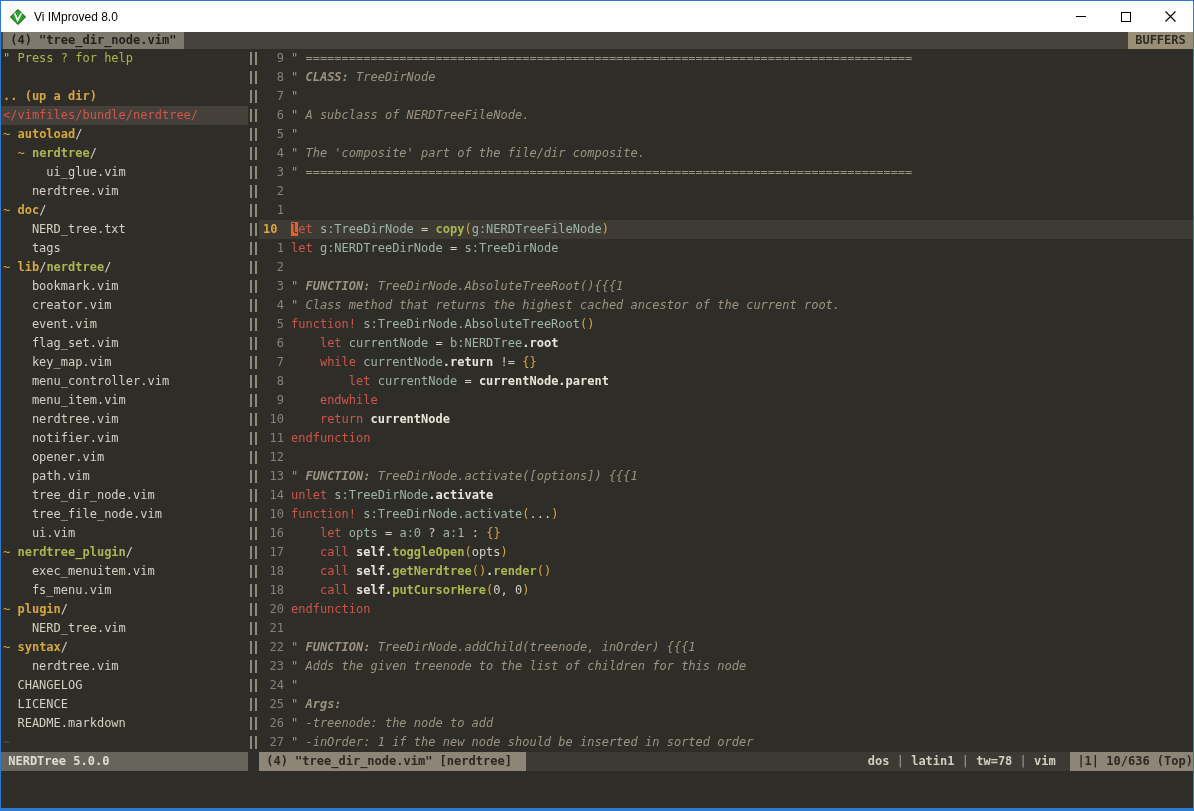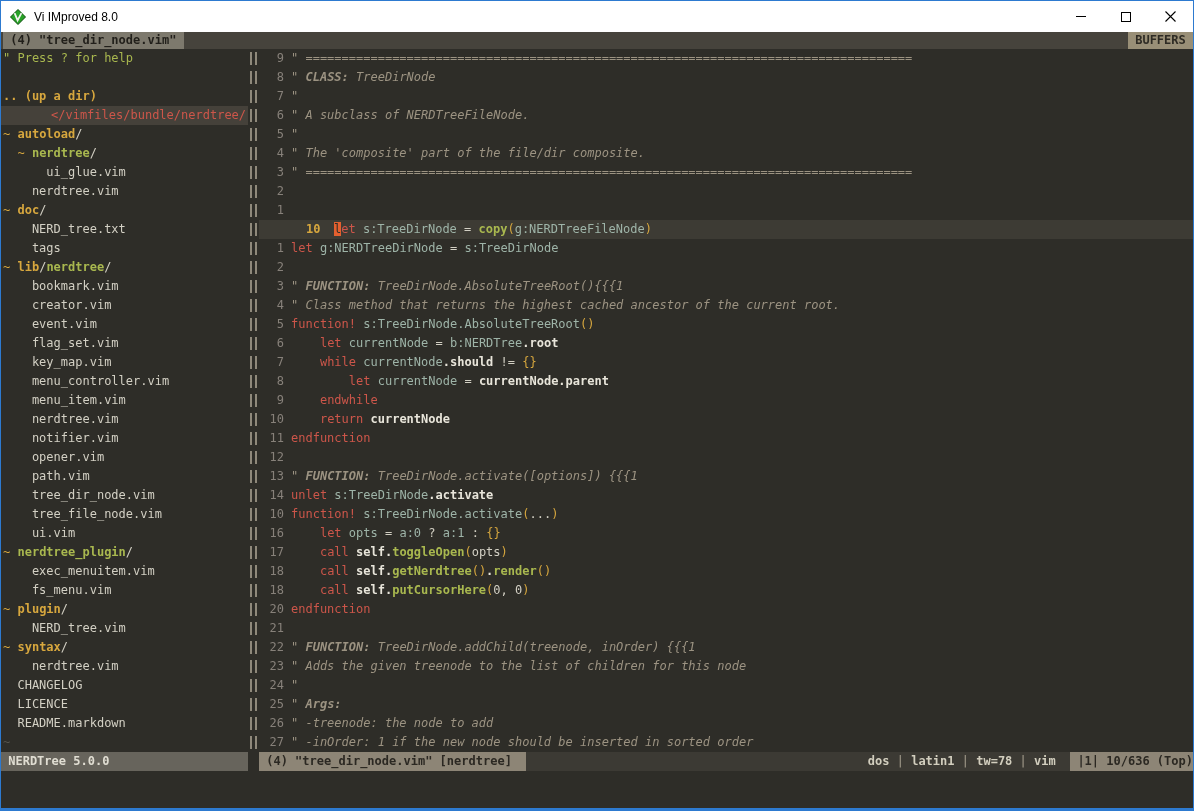--- a/index.html
+++ b/index.html
@@ -28,28 +28,28 @@
   .sidebar{width:247px;flex:0 0 auto;overflow:hidden;}
   .vsep{width:11px;flex:0 0 auto;
     background-image:
       repeating-linear-gradient(to bottom, transparent 0 3px, var(--c-sep) 3px 16px, transparent 16px 19px),
       repeating-linear-gradient(to bottom, transparent 0 3px, var(--c-sep) 3px 16px, transparent 16px 19px);
     background-size:2px 100%,2px 100%;background-position:2px 0,7px 0;background-repeat:no-repeat;}
   .editor{flex:1;overflow:hidden;}
   .row{height:19px;line-height:19px;font-size:12px;white-space:pre;color:var(--c-plain);}
   .sidebar .row{padding-left:2px;}
   .row.hl{background:var(--c-tree-hl-bg);}
-  .row.cur{background:var(--c-cursorline-bg);padding-left:43px;}
+  .row.cur{background:var(--c-cursorline-bg);}
   .ln{display:inline-block;width:25px;padding-right:7px;text-align:right;color:var(--c-linenr);}
   .ln.lncur{text-align:left;padding-left:4px;padding-right:0;width:28px;
     color:var(--c-linenr-cur);font-weight:bold;}
   
   .c-g{color:var(--c-green);}           .c-gb{color:var(--c-green);font-weight:bold;}
   .c-o{color:var(--c-yellow);}          .c-ob{color:var(--c-yellow);font-weight:bold;text-align:right;}
-  .c-r{color:var(--c-red);margin-left:48px;}             .c-w{color:var(--c-plain);}
+  .c-r{color:var(--c-red);}             .c-w{color:var(--c-plain);}
   .c-wb{color:var(--c-bright);font-weight:bold;}
   .c-kw{color:var(--c-red);}            .c-id{color:var(--c-teal);}
   .c-fn{color:var(--c-green);font-weight:bold;}
   .c-br{color:var(--c-yellow);}
   .c-cm{color:var(--c-comment);font-style:italic;}
   .c-cmb{color:var(--c-comment);font-style:italic;font-weight:bold;}
   .c-dim{color:var(--c-dim);}
   .c-cur{background:var(--c-cursor-bg);color:var(--c-cursor-fg);}
   
   .statusline{height:19px;flex:0 0 auto;display:flex;font-size:12px;line-height:19px;
@@ -153,21 +153,21 @@
         <div class="row"><span class="ln">3</span><span class="c-cm">" ====================================================================================</span></div>
         <div class="row"><span class="ln">2</span></div>
         <div class="row"><span class="ln">1</span></div>
         <div class="row cur"><span class="ln lncur">10</span><span class="c-cur">l</span><span class="c-kw">et</span><span class="c-w"> </span><span class="c-id">s:TreeDirNode</span><span class="c-w"> = </span><span class="c-fn">copy</span><span class="c-br">(</span><span class="c-id">g:NERDTreeFileNode</span><span class="c-br">)</span></div>
         <div class="row"><span class="ln">1</span><span class="c-kw">let</span><span class="c-w"> </span><span class="c-id">g:NERDTreeDirNode</span><span class="c-w"> = </span><span class="c-id">s:TreeDirNode</span></div>
         <div class="row"><span class="ln">2</span></div>
         <div class="row"><span class="ln">3</span><span class="c-cm">" </span><span class="c-cmb">FUNCTION:</span><span class="c-cm"> TreeDirNode.AbsoluteTreeRoot(){{{1</span></div>
         <div class="row"><span class="ln">4</span><span class="c-cm">" Class method that returns the highest cached ancestor of the current root.</span></div>
         <div class="row"><span class="ln">5</span><span class="c-kw">function!</span><span class="c-w"> </span><span class="c-id">s:TreeDirNode.AbsoluteTreeRoot</span><span class="c-br">()</span></div>
         <div class="row"><span class="ln">6</span><span class="c-w">    </span><span class="c-kw">let</span><span class="c-w"> </span><span class="c-id">currentNode</span><span class="c-w"> = </span><span class="c-id">b:NERDTree</span><span class="c-wb">.root</span></div>
-        <div class="row"><span class="ln">7</span><span class="c-w">    </span><span class="c-kw">while</span><span class="c-w"> </span><span class="c-id">currentNode</span><span class="c-wb">.should</span><span class="c-w"> != </span><span class="c-br">{}</span></div>
+        <div class="row"><span class="ln">7</span><span class="c-w">    </span><span class="c-kw">while</span><span class="c-w"> </span><span class="c-id">currentNode</span><span class="c-wb">.return</span><span class="c-w"> != </span><span class="c-br">{}</span></div>
         <div class="row"><span class="ln">8</span><span class="c-w">        </span><span class="c-kw">let</span><span class="c-w"> </span><span class="c-id">currentNode</span><span class="c-w"> = </span><span class="c-wb">currentNode.parent</span></div>
         <div class="row"><span class="ln">9</span><span class="c-w">    </span><span class="c-kw">endwhile</span></div>
         <div class="row"><span class="ln">10</span><span class="c-w">    </span><span class="c-kw">return</span><span class="c-w"> </span><span class="c-wb">currentNode</span></div>
         <div class="row"><span class="ln">11</span><span class="c-kw">endfunction</span></div>
         <div class="row"><span class="ln">12</span></div>
         <div class="row"><span class="ln">13</span><span class="c-cm">" </span><span class="c-cmb">FUNCTION:</span><span class="c-cm"> TreeDirNode.activate([options]) {{{1</span></div>
         <div class="row"><span class="ln">14</span><span class="c-kw">unlet</span><span class="c-w"> </span><span class="c-id">s:TreeDirNode</span><span class="c-wb">.activate</span></div>
         <div class="row"><span class="ln">10</span><span class="c-kw">function!</span><span class="c-w"> </span><span class="c-id">s:TreeDirNode.activate</span><span class="c-br">(</span><span class="c-w">...</span><span class="c-br">)</span></div>
         <div class="row"><span class="ln">16</span><span class="c-w">    </span><span class="c-kw">let</span><span class="c-w"> </span><span class="c-id">opts</span><span class="c-w"> = </span><span class="c-id">a:0</span><span class="c-w"> ? </span><span class="c-id">a:1</span><span class="c-w"> : </span><span class="c-br">{}</span></div>
         <div class="row"><span class="ln">17</span><span class="c-w">    </span><span class="c-kw">call</span><span class="c-w"> </span><span class="c-wb">self.</span><span class="c-fn">toggleOpen</span><span class="c-br">(</span><span class="c-w">opts</span><span class="c-br">)</span></div>

